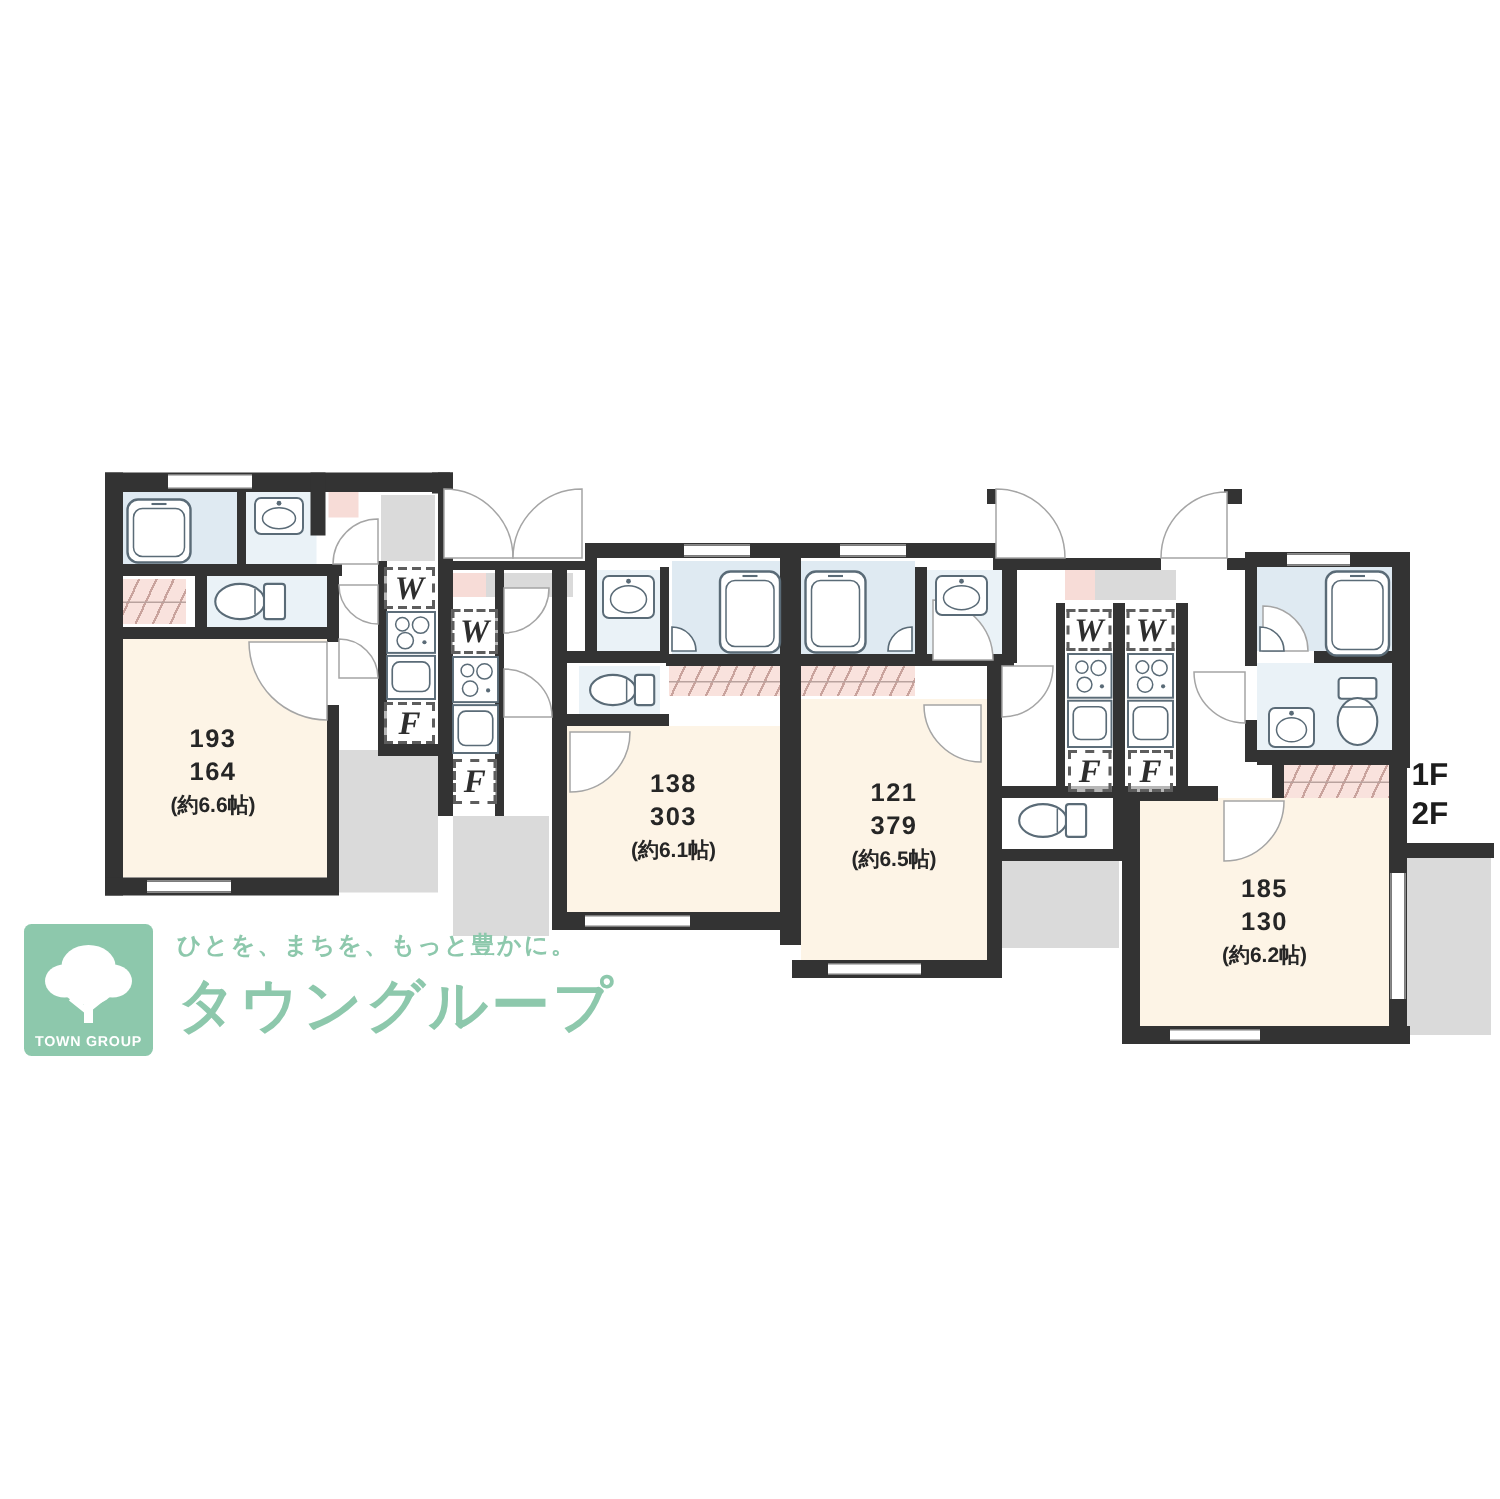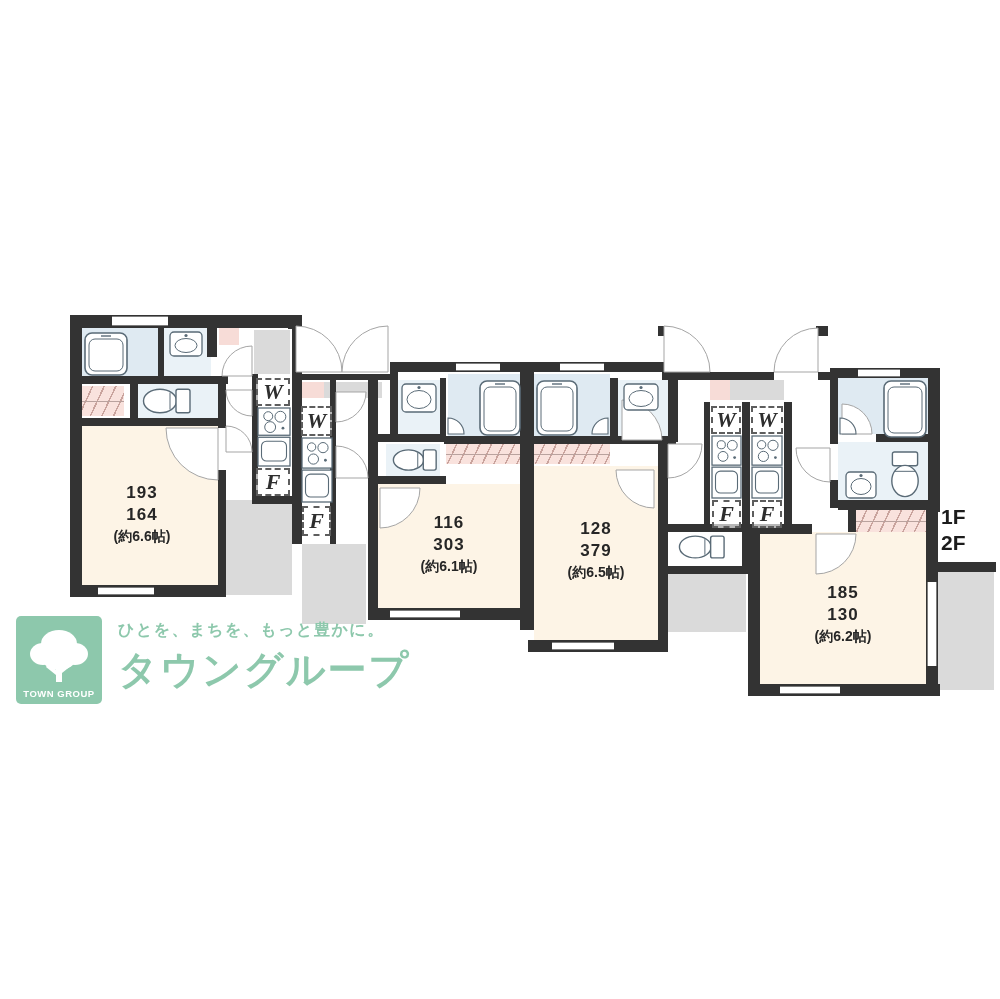--- a/index.html
+++ b/index.html
@@ -277,26 +277,26 @@
   <div class="wf-box" style="left:752px;top:500px;width:30px;height:28px">
       <span>F</span>
     </div>
 
   <div class="room-label" style="left:72px;top:482px;width:140px">
     <div class="num">193</div>
     <div class="num">164</div>
     <div class="size">(約6.6帖)</div>
   </div>
   <div class="room-label" style="left:380px;top:512px;width:138px">
-    <div class="num">116</div>
+    <div class="num">138</div>
     <div class="num">303</div>
     <div class="size">(約6.1帖)</div>
   </div>
   <div class="room-label" style="left:530px;top:518px;width:132px">
-    <div class="num">128</div>
+    <div class="num">121</div>
     <div class="num">379</div>
     <div class="size">(約6.5帖)</div>
   </div>
   <div class="room-label" style="left:776px;top:582px;width:134px">
     <div class="num">185</div>
     <div class="num">130</div>
     <div class="size">(約6.2帖)</div>
   </div>
 
   <div class="floor-label" style="left:941px;top:504px">

